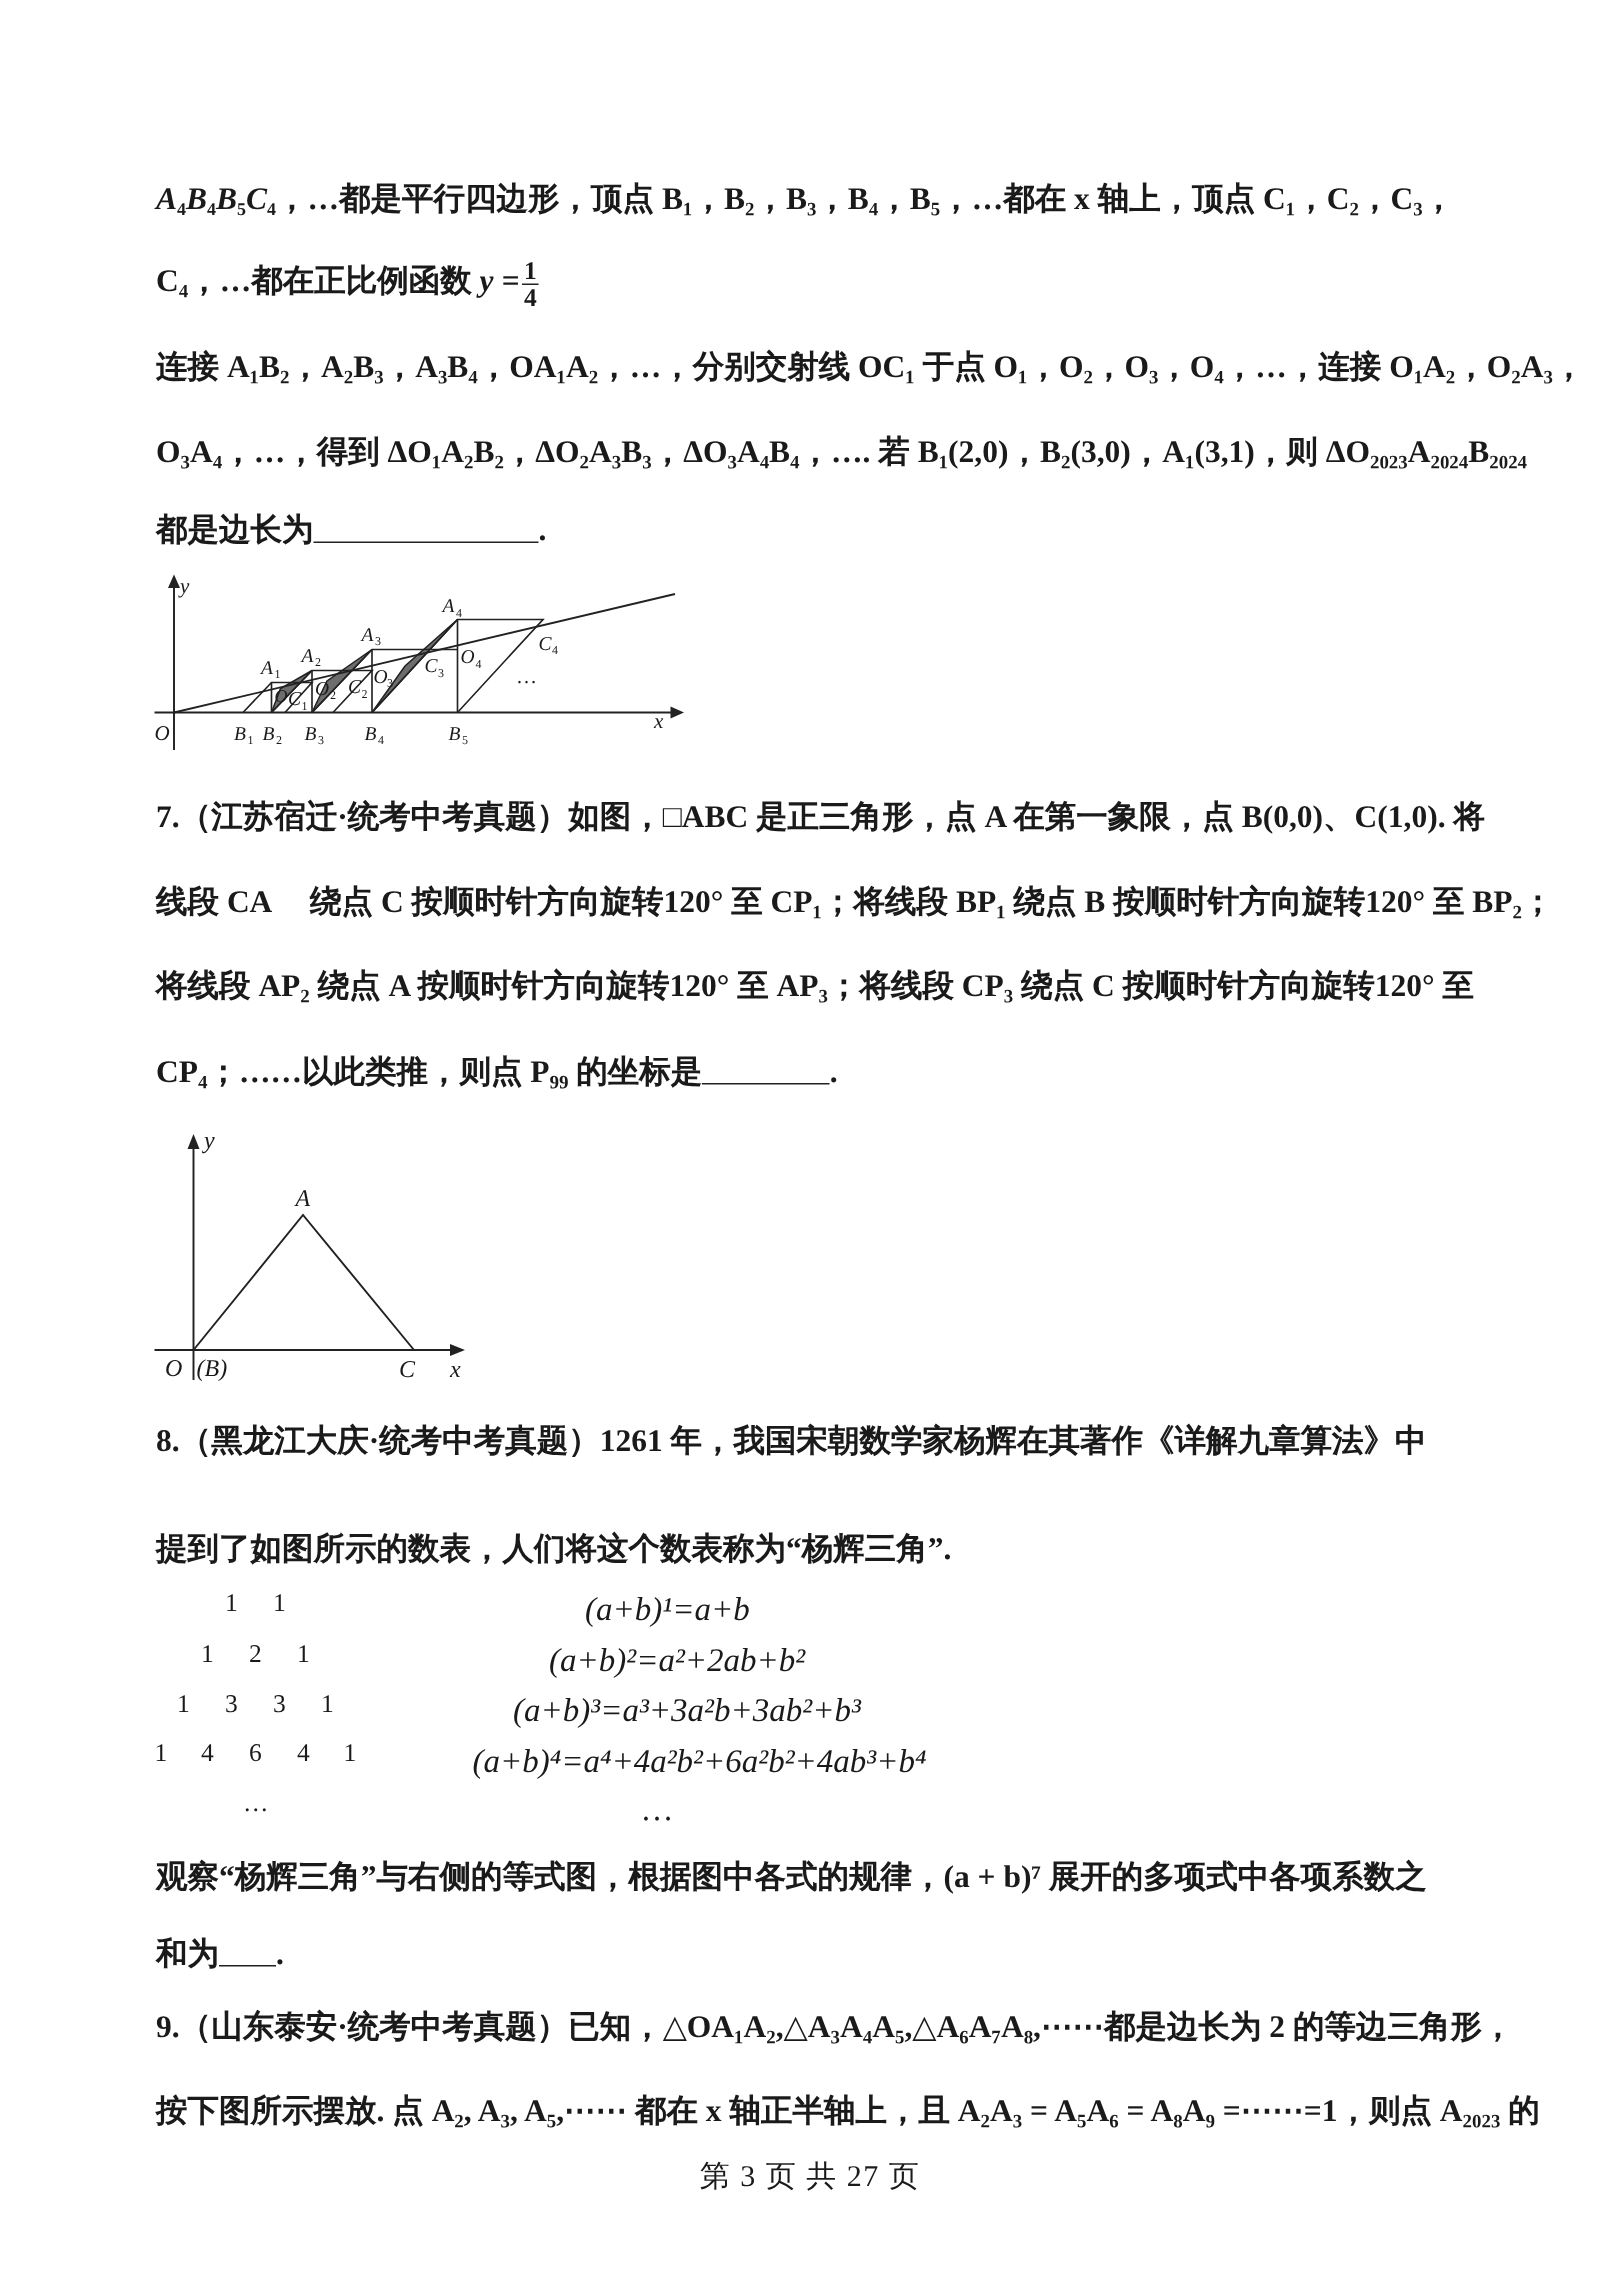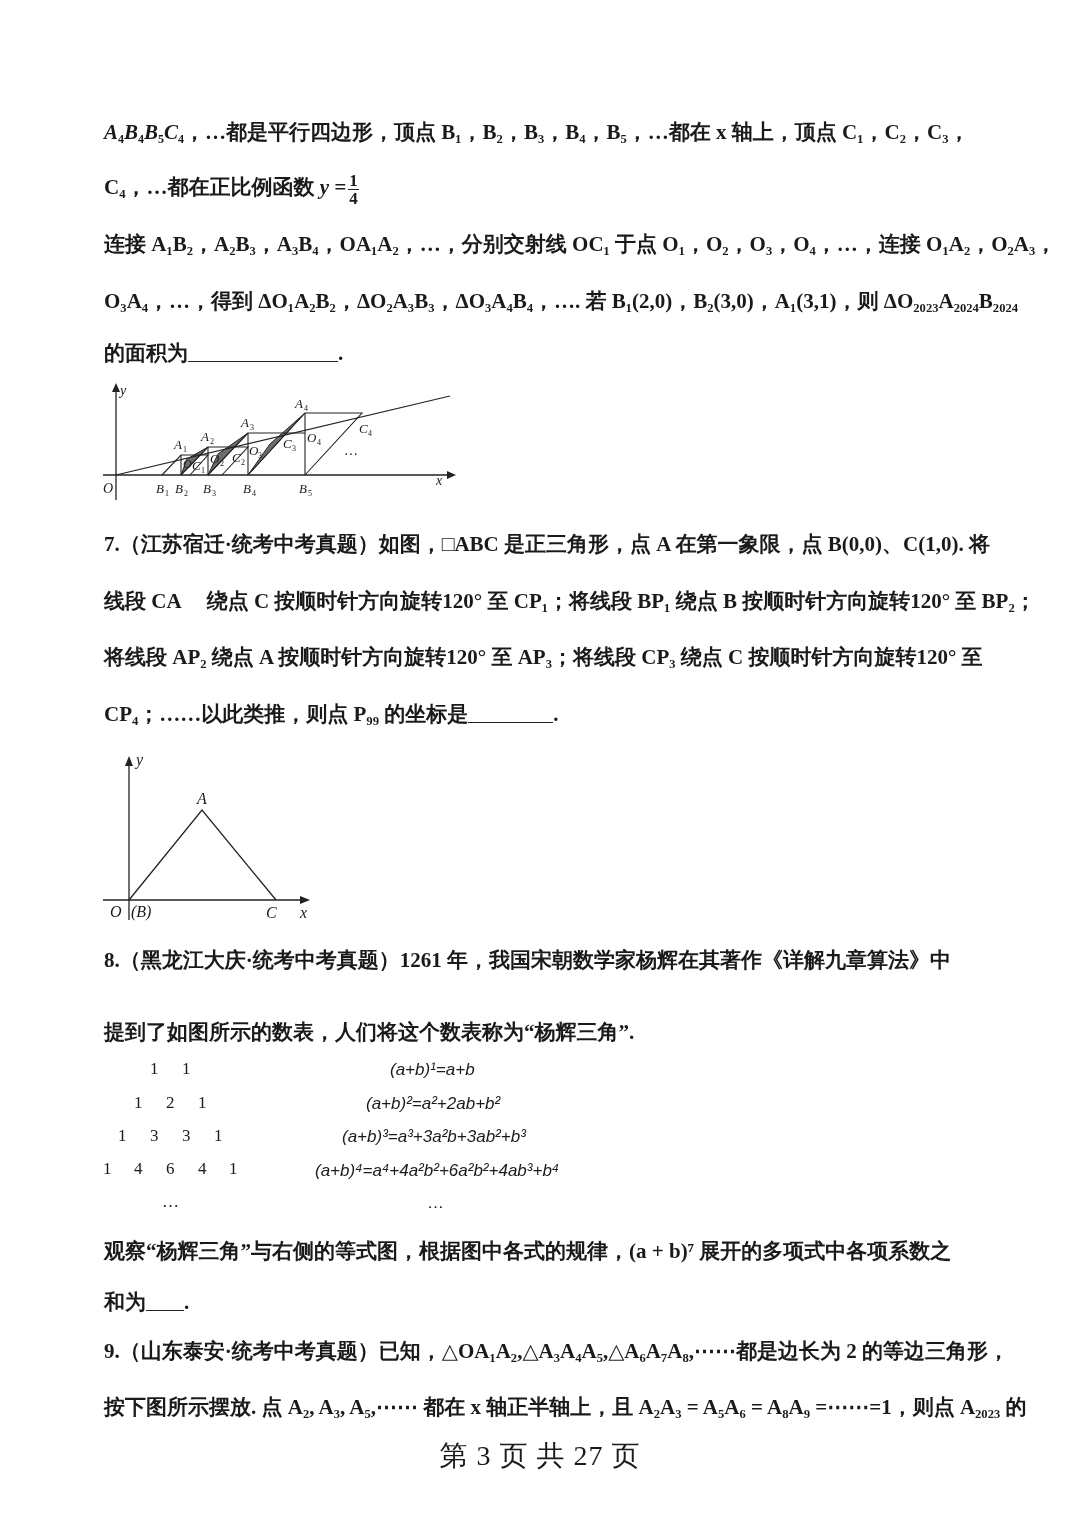--- a/index.html
+++ b/index.html
@@ -8,38 +8,38 @@
   .line { position:absolute; left:104px; font-size:21px; white-space:nowrap; line-height:28px;font-weight:bold; }
   .m { font-style:italic; font-family:"Liberation Serif", serif; }
   sub { font-size:12px; vertical-align:-4px; font-style:normal; }
   .blank { display:inline-block; border-bottom:1.5px solid #222; height:18px; vertical-align:-2px; }
   .frac { display:inline-block; vertical-align:middle; text-align:center; font-size:17px; line-height:17px; margin:0 2px; }
   .frac span { display:block; }
   .frac .num { border-bottom:1px solid #222; padding:0 1px; }
   svg text { font-family:"Liberation Serif", serif; font-style:italic; fill:#1a1a1a; }
   svg text.n { font-style:normal; }
   .tri { position:absolute; font-size:17px; font-family:"Liberation Serif", serif; }
-  .eq { position:absolute; font-size:17px; font-family:Liberation Sans, sans-serif; white-space:nowrap; }
-  .footer { position:absolute; top:1437px; left:0; width:1080px; text-align:center; font-size:28px; letter-spacing:1px; }
+  .eq { position:absolute; font-size:22px; font-family:Liberation Serif, serif; white-space:nowrap; }
+  .footer { position:absolute; top:1437px; left:0; width:1080px; text-align:center; font-size:20px; letter-spacing:1px; }
 </style>
 </head>
 <body>
 
 <div class="line" style="top:118px;">
   <span class="m">A</span><sub>4</sub><span class="m">B</span><sub>4</sub><span class="m">B</span><sub>5</sub><span class="m">C</span><sub>4</sub><span>，…都是平行四边形，顶点 B₁，B₂，B₃，B₄，B₅，…都在 x 轴上，顶点 C₁，C₂，C₃，</span>
 </div>
 
 <div class="line" style="top:172px;">
   <span>C₄，…都在正比例函数 </span><span class="m">y =</span><span class="frac"><span class="num">1</span><span>4</span></span>
 </div>
 
 <div class="line" style="top:230px;">连接 A₁B₂，A₂B₃，A₃B₄，OA₁A₂，…，分别交射线 OC₁ 于点 O₁，O₂，O₃，O₄，…，连接 O₁A₂，O₂A₃，</div>
 <div class="line" style="top:287px;">O₃A₄，…，得到 ΔO₁A₂B₂，ΔO₂A₃B₃，ΔO₃A₄B₄，…. 若 B₁(2,0)，B₂(3,0)，A₁(3,1)，则 ΔO₂₀₂₃A₂₀₂₄B₂₀₂₄</div>
 <div class="line" style="top:339px;">
-  <span>的面积为</span><span class="blank" style="width:150px;"></span><span>.</span>
+  <span>都是边长为</span><span class="blank" style="width:150px;"></span><span>.</span>
 </div>
 
 <svg style="position:absolute;left:100px;top:378px;" width="360" height="125" viewBox="100 378 360 125">
 
   <polygon points="181,475 187,459 208,447" fill="#6d6d6d" stroke="#222" stroke-width="1"></polygon>
   <polygon points="208,475 218,454 248,433" fill="#6d6d6d" stroke="#222" stroke-width="1"></polygon>
   <polygon points="248,475 270,444 305,413" fill="#6d6d6d" stroke="#222" stroke-width="1"></polygon>
 
   <line x1="103" y1="475" x2="452" y2="475" stroke="#222" stroke-width="1.3"></line>
   <polygon points="456,475 447,471 447,479" fill="#222"></polygon>

